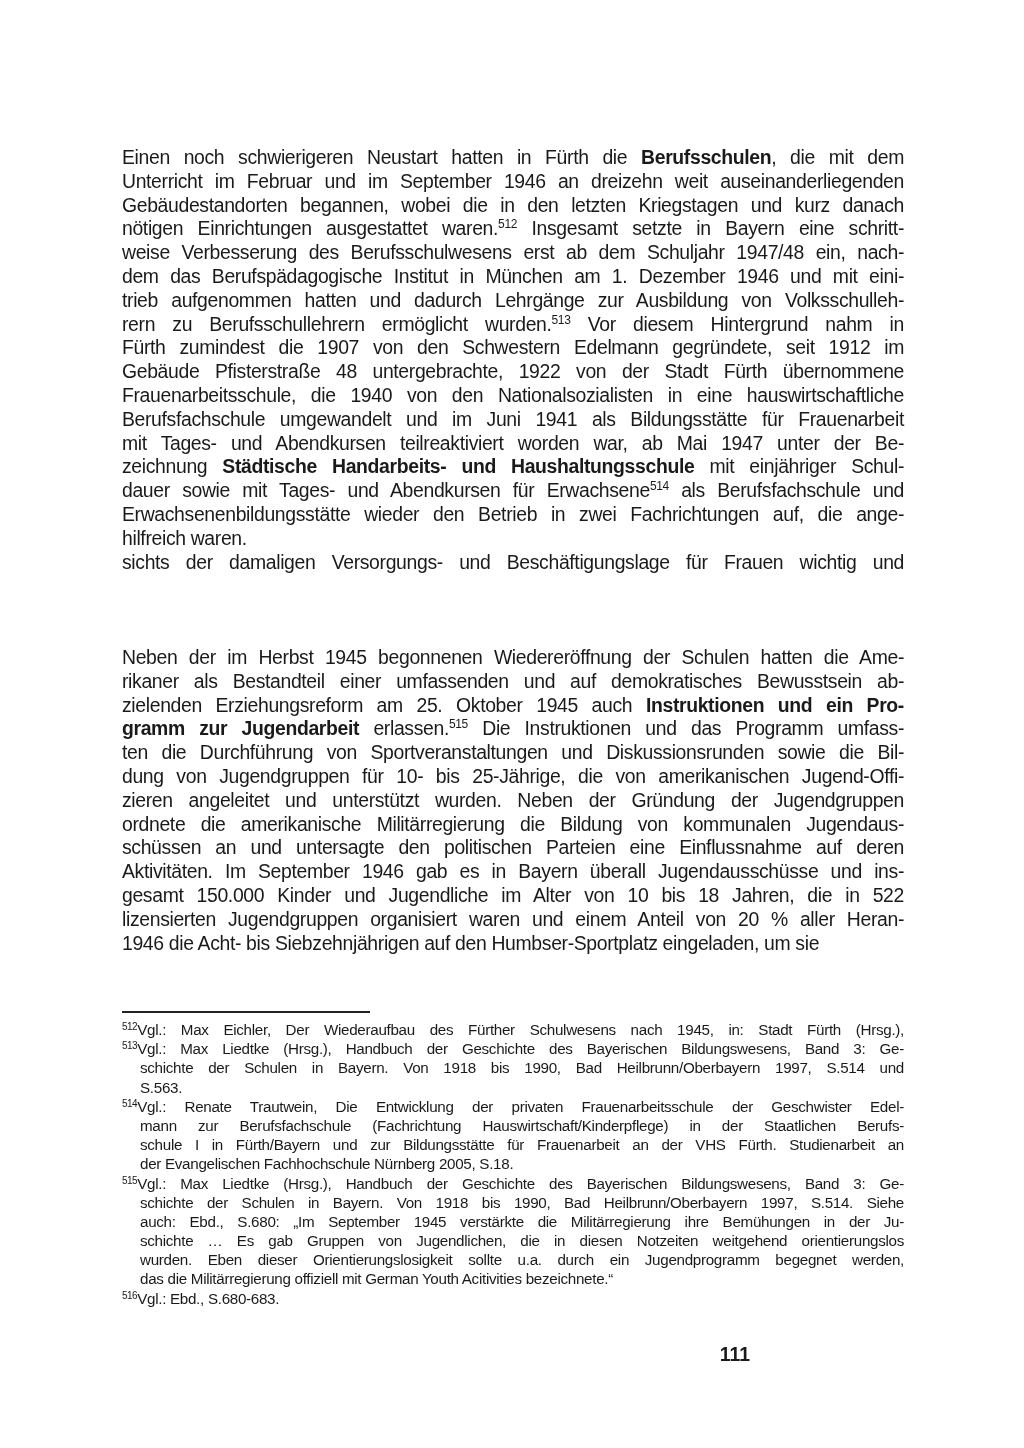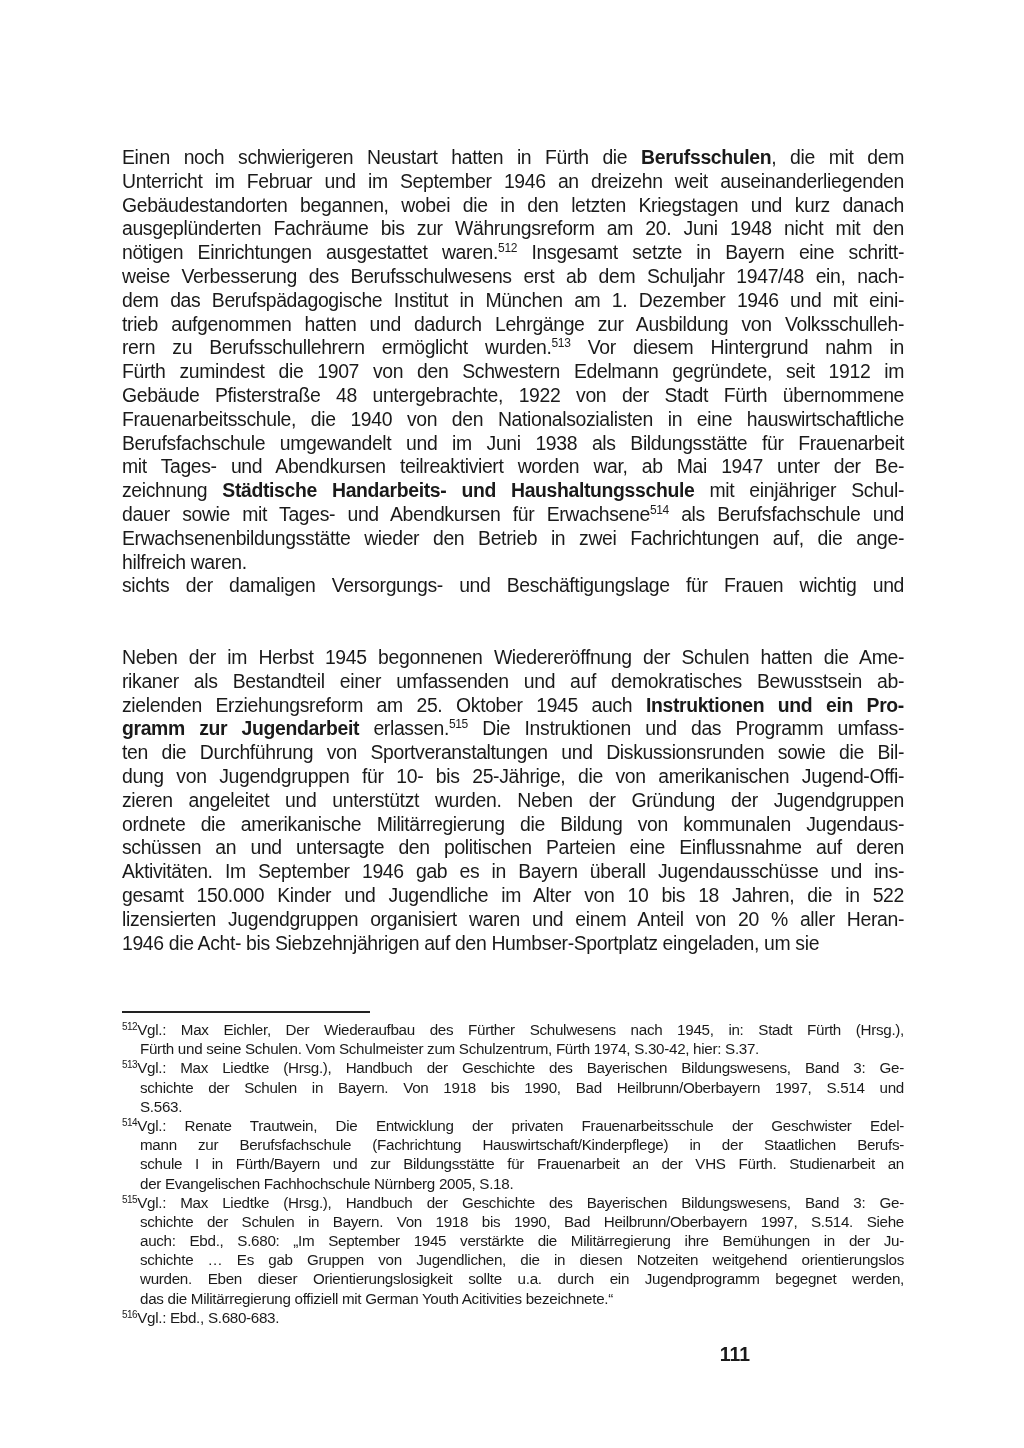--- a/index.html
+++ b/index.html
@@ -22,30 +22,29 @@
   .page-number { position: absolute; right: 122px; top: 1343px; font-size: 19.4px; font-weight: bold; }
 </style>
 </head>
 <body>
 
 <div class="page">
   <div class="body-text para1" id="para1">
       <span class="line"><span>Einen noch schwierigeren Neustart hatten in Fürth die </span><b>Berufsschulen</b><span>, die mit dem</span></span>
       <span class="line"><span>Unterricht im Februar und im September 1946 an dreizehn weit auseinanderliegenden</span></span>
       <span class="line"><span>Gebäudestandorten begannen, wobei die in den letzten Kriegstagen und kurz danach</span></span>
-      <span class="line"><span>ausgeplünderten Fachräume bis zur Währungsreform am 20. Juni 1948 nicht mit den</span></span>
       <span class="line"><span>nötigen Einrichtungen ausgestattet waren.</span><sup>512</sup><span> Insgesamt setzte in Bayern eine schritt-</span></span>
       <span class="line"><span>weise Verbesserung des Berufsschulwesens erst ab dem Schuljahr 1947/48 ein, nach-</span></span>
       <span class="line"><span>dem das Berufspädagogische Institut in München am 1. Dezember 1946 und mit eini-</span></span>
       <span class="line"><span>trieb aufgenommen hatten und dadurch Lehrgänge zur Ausbildung von Volksschulleh-</span></span>
       <span class="line"><span>rern zu Berufsschullehrern ermöglicht wurden.</span><sup>513</sup><span> Vor diesem Hintergrund nahm in</span></span>
       <span class="line"><span>Fürth zumindest die 1907 von den Schwestern Edelmann gegründete, seit 1912 im</span></span>
       <span class="line"><span>Gebäude Pfisterstraße 48 untergebrachte, 1922 von der Stadt Fürth übernommene</span></span>
       <span class="line"><span>Frauenarbeitsschule, die 1940 von den Nationalsozialisten in eine hauswirtschaftliche</span></span>
-      <span class="line"><span>Berufsfachschule umgewandelt und im Juni 1938 als Bildungsstätte für Frauenarbeit</span></span>
+      <span class="line"><span>Berufsfachschule umgewandelt und im Juni 1941 als Bildungsstätte für Frauenarbeit</span></span>
       <span class="line"><span>mit Tages- und Abendkursen teilreaktiviert worden war, ab Mai 1947 unter der Be-</span></span>
       <span class="line"><span>zeichnung </span><b>Städtische Handarbeits- und Haushaltungsschule</b><span> mit einjähriger Schul-</span></span>
       <span class="line"><span>dauer sowie mit Tages- und Abendkursen für Erwachsene</span><sup>514</sup><span> als Berufsfachschule und</span></span>
       <span class="line"><span>Erwachsenenbildungsstätte wieder den Betrieb in zwei Fachrichtungen auf, die ange-</span></span>
       <span class="line last"><span>hilfreich waren.</span></span>
       <span class="line"><span>sichts der damaligen Versorgungs- und Beschäftigungslage für Frauen wichtig und</span></span>
     </div>
   <div class="body-text para2" id="para2">
       <span class="line"><span>Neben der im Herbst 1945 begonnenen Wiedereröffnung der Schulen hatten die Ame-</span></span>
       <span class="line"><span>rikaner als Bestandteil einer umfassenden und auf demokratisches Bewusstsein ab-</span></span>
@@ -58,21 +57,20 @@
       <span class="line"><span>schüssen an und untersagte den politischen Parteien eine Einflussnahme auf deren</span></span>
       <span class="line"><span>Aktivitäten. Im September 1946 gab es in Bayern überall Jugendausschüsse und ins-</span></span>
       <span class="line"><span>gesamt 150.000 Kinder und Jugendliche im Alter von 10 bis 18 Jahren, die in 522</span></span>
       <span class="line"><span>lizensierten Jugendgruppen organisiert waren und einem Anteil von 20 % aller Heran-</span></span>
       <span class="line last"><span>1946 die Acht- bis Siebzehnjährigen auf den Humbser-Sportplatz eingeladen, um sie</span></span>
     </div>
   <div class="rule"></div>
   <div class="footnotes" id="footnotes">
       <div>
         <span class="fn-line"><span class="fn-num">512</span><span>Vgl.: Max Eichler, Der Wiederaufbau des Fürther Schulwesens nach 1945, in: Stadt Fürth (Hrsg.),</span></span>
-        <span class="fn-line indent last"><span>Fürth und seine Schulen. Vom Schulmeister zum Schulzentrum, Fürth 1974, S.30-42, hier: S.37.</span></span>
       </div>
       <div>
         <span class="fn-line"><span class="fn-num">513</span><span>Vgl.: Max Liedtke (Hrsg.), Handbuch der Geschichte des Bayerischen Bildungswesens, Band 3: Ge-</span></span>
         <span class="fn-line indent"><span>schichte der Schulen in Bayern. Von 1918 bis 1990, Bad Heilbrunn/Oberbayern 1997, S.514 und</span></span>
         <span class="fn-line indent last"><span>S.563.</span></span>
       </div>
       <div>
         <span class="fn-line"><span class="fn-num">514</span><span>Vgl.: Renate Trautwein, Die Entwicklung der privaten Frauenarbeitsschule der Geschwister Edel-</span></span>
         <span class="fn-line indent"><span>mann zur Berufsfachschule (Fachrichtung Hauswirtschaft/Kinderpflege) in der Staatlichen Berufs-</span></span>
         <span class="fn-line indent"><span>schule I in Fürth/Bayern und zur Bildungsstätte für Frauenarbeit an der VHS Fürth. Studienarbeit an</span></span>

